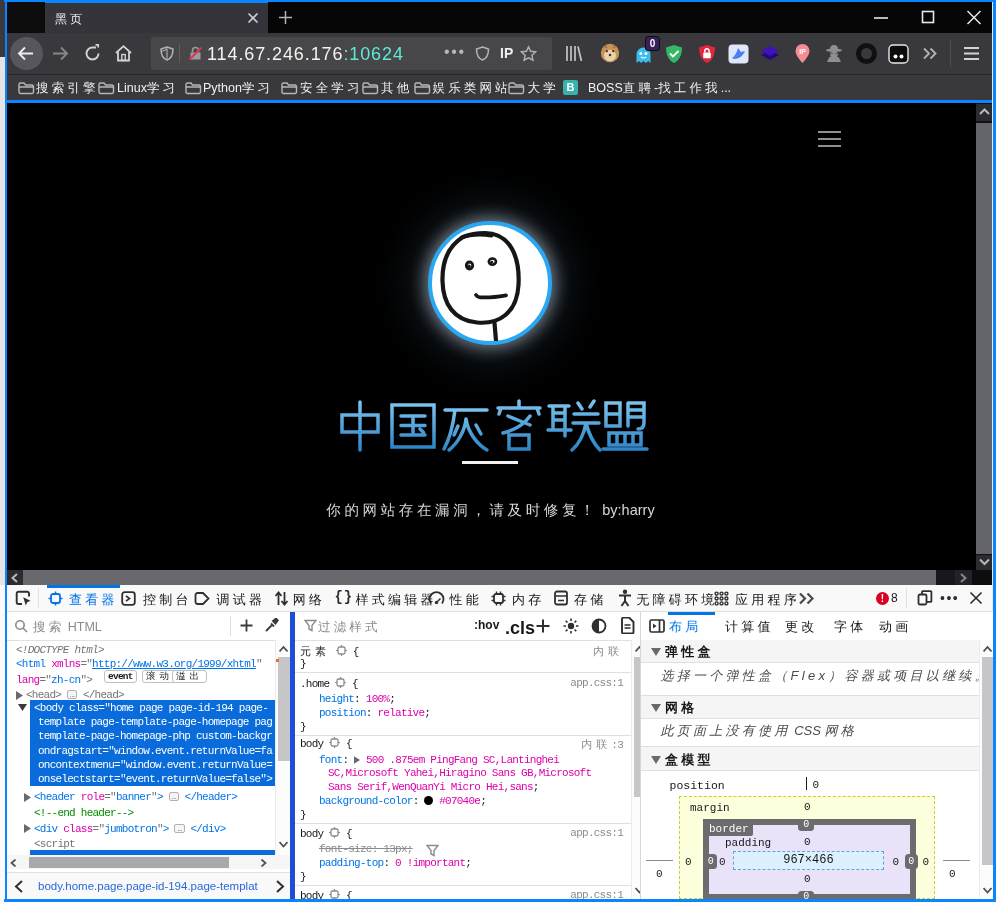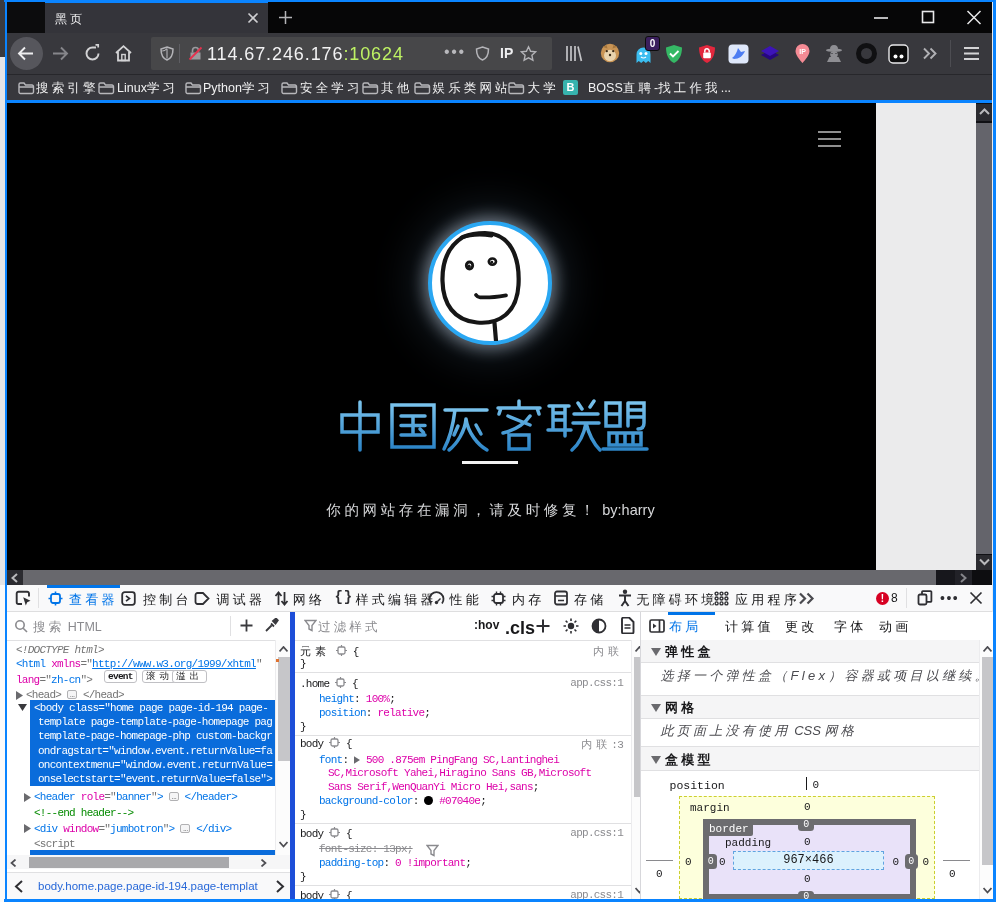--- a/index.html
+++ b/index.html
@@ -78,21 +78,21 @@
     <svg class="abs" style="left:9px;top:9px" width="14" height="15" viewBox="0 0 14 15">
         <path d="M7 1 L13 3 C13 9 11 12.5 7 14 C3 12.5 1 9 1 3 Z" fill="none" stroke="#b4b4b8" stroke-width="1.5"></path>
         <path d="M7 2.5 V12.5 M7 2.5 C5.5 4.5 3.5 5 2.2 5" stroke="#b4b4b8" stroke-width="1.1" fill="none"></path>
       </svg>
     <div class="abs" style="left:28px;top:7px;width:1px;height:19px;background:#5e5e63"></div>
     <svg class="abs" style="left:37px;top:9px" width="15" height="15" viewBox="0 0 15 15">
         <rect x="2.5" y="6.5" width="10" height="7" fill="#9b9b9f"></rect>
         <path d="M4.5 6.5 V4.5 a3 3 0 0 1 6 0 V6.5" stroke="#9b9b9f" stroke-width="1.6" fill="none"></path>
         <path d="M1.5 13.5 L13.5 1.5" stroke="#e5314e" stroke-width="1.8"></path>
       </svg>
-    <span class="abs" style="left:56px;top:7px;font-size:18px;letter-spacing:.9px;color:#f2f2f3">114.67.246.176<span style="color:#bef264">:10624</span></span>
+    <span class="abs" style="left:56px;top:7px;font-size:18px;letter-spacing:.9px;color:#f2f2f3">114.67.246.176<span style="color:#5eead4">:10624</span></span>
     <div class="abs" style="left:293px;top:14px;width:22px;height:4px;color:#b8b8bc;font-size:16px;letter-spacing:1.6px;line-height:2px">•••</div>
     <svg class="abs" style="left:324px;top:9px" width="15" height="15" viewBox="0 0 15 15">
         <path d="M7.5 1 L13.5 3 C13.5 9 11.5 12.5 7.5 14 C3.5 12.5 1.5 9 1.5 3 Z" fill="none" stroke="#b4b4b8" stroke-width="1.5"></path>
       </svg>
     <span class="abs" style="left:349px;top:8px;font-size:14px;font-weight:bold;color:#ededef">IP</span>
     <svg class="abs" style="left:369px;top:8px" width="17" height="17" viewBox="0 0 17 17">
         <path d="M8.5 1.8 L10.6 6.3 L15.6 6.9 L11.9 10.3 L12.9 15.2 L8.5 12.8 L4.1 15.2 L5.1 10.3 L1.4 6.9 L6.4 6.3 Z" fill="none" stroke="#b4b4b8" stroke-width="1.4"></path>
       </svg>
   </div>
 
@@ -205,21 +205,21 @@
           <path d="M0 0 H9 L4.5 7 Z" fill="#6a6a6e"></path>
         </g>
         <g id="folder">
           <path d="M1 3.5 a1.5 1.5 0 0 1 1.5-1.5 H6 l1.5 2 H14 a1.5 1.5 0 0 1 1.5 1.5 V11 a1.5 1.5 0 0 1-1.5 1.5 H2.5 A1.5 1.5 0 0 1 1 11 Z M1 6 H15.5" fill="none" stroke="#b7b7bb" stroke-width="1.4"></path>
         </g>
       </defs>
     </svg>
 </div>
 <div class="abs" style="left:7px;top:100px;width:985px;height:3px;background:#0a84ff"></div>
 
-<div id="content" class="abs" style="left:7px;top:103px;width:869px;height:467px;background:#000">
+<div id="content" class="abs" style="left:7px;top:103px;width:985px;height:467px;background:#000">
   <div class="abs" style="left:811px;top:27.5px;width:23px;height:2.5px;background:#8f8f8f"></div>
   <div class="abs" style="left:811px;top:34.5px;width:23px;height:2.5px;background:#8f8f8f"></div>
   <div class="abs" style="left:811px;top:41.5px;width:23px;height:2.5px;background:#8f8f8f"></div>
 
   <div class="abs" style="left:420.7px;top:118.2px;width:116px;height:116px;border-radius:50%;background:#fff;border:4px solid #2aa7f2;box-shadow:0 0 16px 4px rgba(222,238,255,.45),0 0 45px 14px rgba(150,200,255,.15)">
     <svg width="116" height="116" viewBox="0 0 116 116">
       <g fill="none" stroke="#161616" stroke-width="4.2" stroke-linecap="round">
         <path d="M31 12 C 18 20 10 34 10.5 56 C 11 79 22 95.5 45 97.5 C 67 99.5 85 88 86.5 60 C 88 33 79 8.5 53 8 C 45 8 37 9.5 31 12 Z"></path>
         <path d="M29.5 12.5 C 38 9.5 48 9 59.5 10.5" stroke-width="3.8"></path>
         <path d="M62.5 98 L64 116"></path>
@@ -404,21 +404,21 @@
     <div class="abs sel" style="left:31px;top:117.9px">oncontextmenu="window.event.returnValue=</div>
     <div class="abs sel" style="left:31px;top:132.2px">onselectstart="event.returnValue=false"&gt;</div>
     <svg class="abs" style="left:17px;top:153px" width="7" height="9" viewBox="0 0 7 9">
         <use href="#tri-r"></use>
       </svg>
       <div class="abs" style="left:27px;top:150.4px;color:#4a4a4f"><span style="color:#0074e8">&lt;header</span> <span style="color:#dd00a9">role</span><span style="color:#737373">="</span><span style="color:#0074e8">banner</span><span style="color:#737373">"</span><span style="color:#0074e8">&gt;</span> <span class="dots">…</span> <span style="color:#0074e8">&lt;/header&gt;</span></div>
     <div class="abs" style="left:27px;top:165.5px;color:#058b00">&lt;!--end header--&gt;</div>
     <svg class="abs" style="left:17px;top:184px" width="7" height="9" viewBox="0 0 7 9">
         <use href="#tri-r"></use>
       </svg>
-      <div class="abs" style="left:27px;top:181.5px;color:#4a4a4f"><span style="color:#0074e8">&lt;div</span> <span style="color:#dd00a9">window</span><span style="color:#737373">="</span><span style="color:#0074e8">jumbotron</span><span style="color:#737373">"</span><span style="color:#0074e8">&gt;</span> <span class="dots">…</span> <span style="color:#0074e8">&lt;/div&gt;</span></div>
+      <div class="abs" style="left:27px;top:181.5px;color:#4a4a4f"><span style="color:#0074e8">&lt;div</span> <span style="color:#dd00a9">class</span><span style="color:#737373">="</span><span style="color:#0074e8">jumbotron</span><span style="color:#737373">"</span><span style="color:#0074e8">&gt;</span> <span class="dots">…</span> <span style="color:#0074e8">&lt;/div&gt;</span></div>
     <div class="abs" style="left:27px;top:197px;color:#737373">&lt;script</div>
     <div class="abs" style="left:23px;top:210px;width:245px;height:5px;background:#0a6cdb"></div>
   </div>
 
   <div class="abs" style="left:268px;top:28px;width:14px;height:215px;background:#fcfcfc;border-left:1px solid #ececee">
     <svg class="abs" style="left:3px;top:6px" width="9" height="7" viewBox="0 0 9 7">
         <path d="M0.5 5.5 L4.5 1 L8.5 5.5" fill="none" stroke="#4d4d52" stroke-width="1.8"></path>
       </svg>
     <div class="abs" style="left:1.5px;top:17px;width:12px;height:104px;background:#c6c6c9"></div>
     <div class="abs" style="left:0;top:19px;width:3px;height:3px;background:#e0722f"></div>

